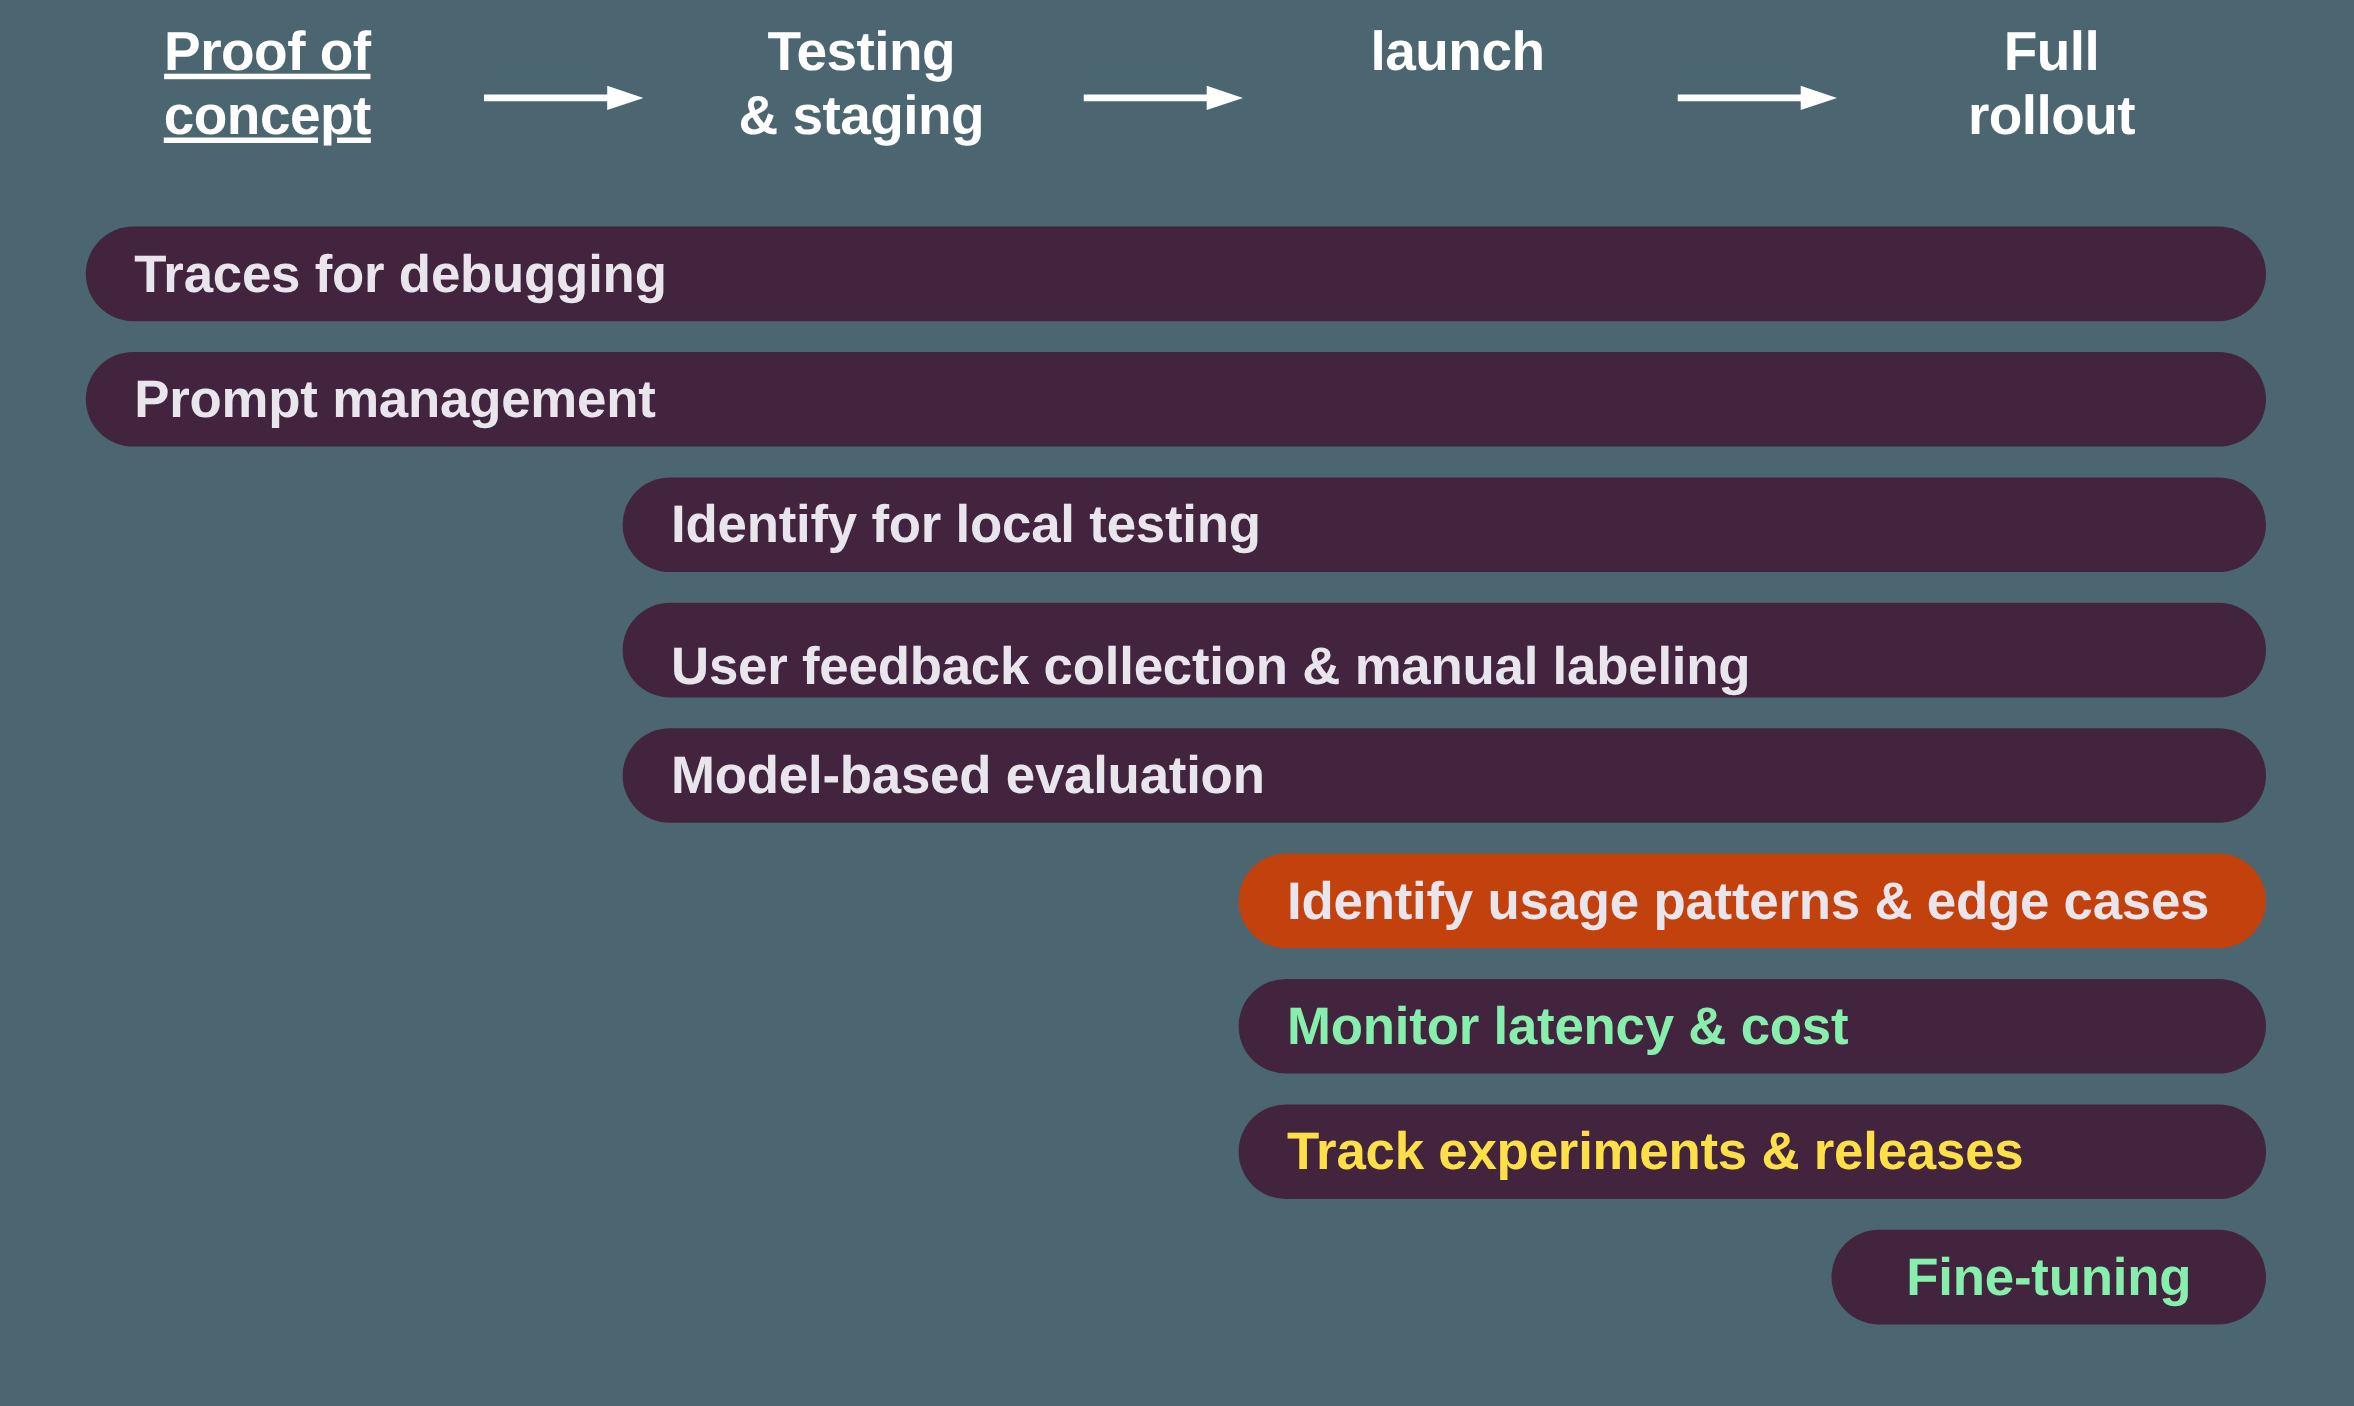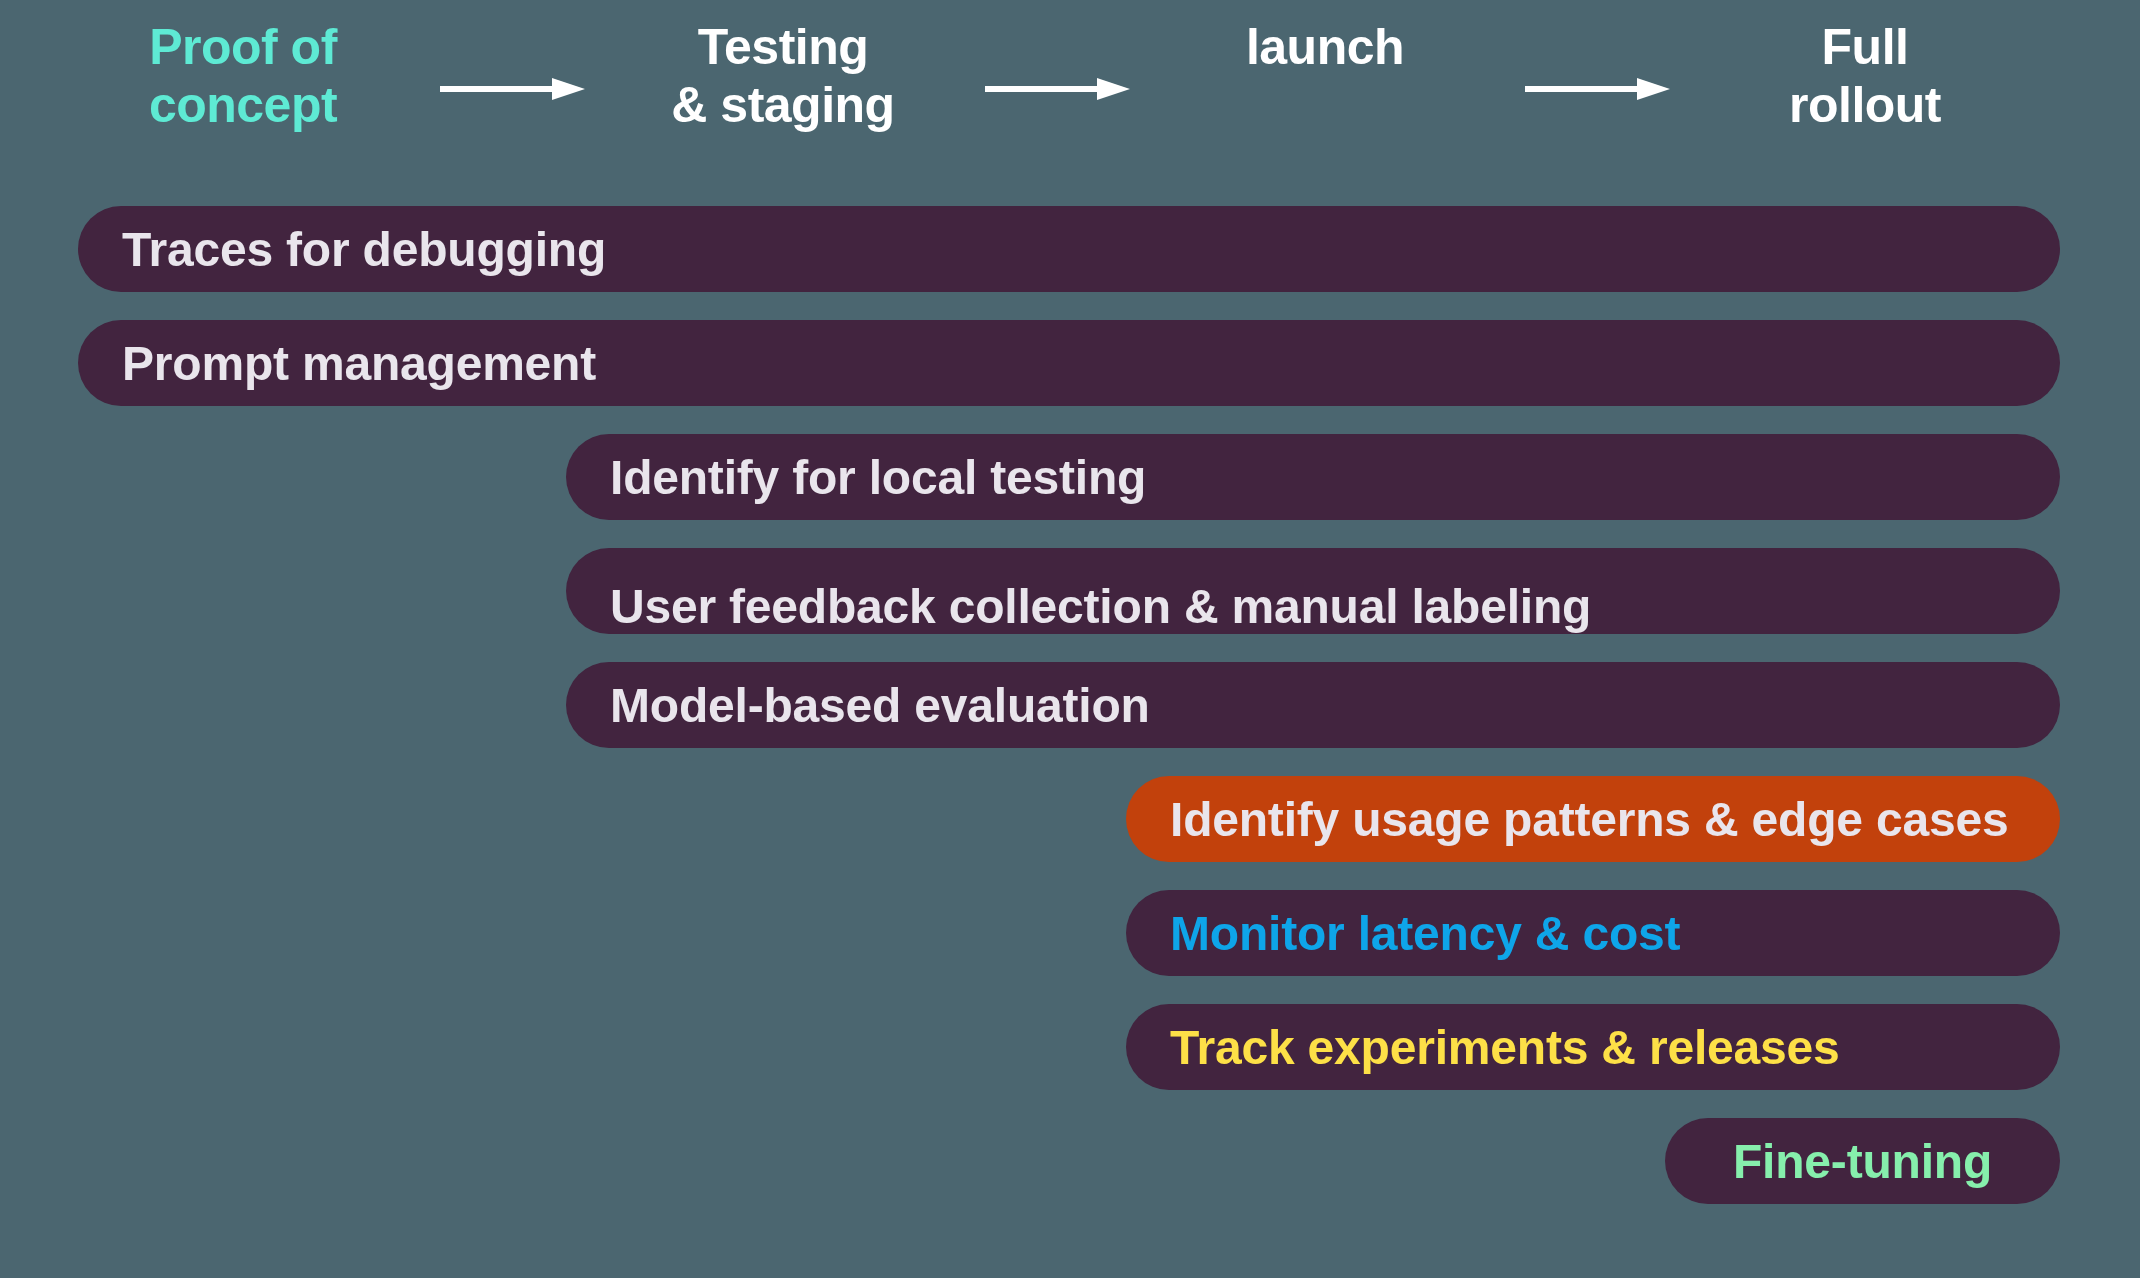--- a/index.html
+++ b/index.html
@@ -75,21 +75,21 @@
     white-space: nowrap;
   }
 </style>
 </head>
 <body style="background: rgb(75, 102, 112);">
 
 <div id="stage">
 
   <div class="timeline">
 
-    <div class="phase phase-0" style="color: #5eead4;">
+    <div class="phase phase-0" style="color: #ffffff; text-decoration: underline;">
       <div>Proof of</div>
       <div>concept</div>
     </div>
 
     <div class="arrow arrow-0">
       <svg viewBox="0 0 145 22" xmlns="http://www.w3.org/2000/svg">
         <path d="M0 8 H112 V0 L145 11 L112 22 V14 H0 Z" fill="#ffffff"></path>
       </svg>
     </div>
 
@@ -133,21 +133,21 @@
   <div class="pill" style="left: 566px; top: 548px; width: 1494px; background: rgb(66, 36, 63); align-items: flex-end;">
     <span class="pill-label" style="color: rgb(233, 229, 236);">User feedback collection &amp; manual labeling</span>
   </div>
   <div class="pill" style="left: 566px; top: 662px; width: 1494px; background: rgb(66, 36, 63);">
     <span class="pill-label" style="color: rgb(233, 229, 236);">Model-based evaluation</span>
   </div>
   <div class="pill" style="left: 1126px; top: 776px; width: 934px; background: #c2410c;">
     <span class="pill-label" style="color: rgb(233, 229, 236);">Identify usage patterns &amp; edge cases</span>
   </div>
   <div class="pill" style="left: 1126px; top: 890px; width: 934px; background: rgb(66, 36, 63);">
-    <span class="pill-label" style="color: #0ea5e9;">Monitor latency &amp; cost</span>
+    <span class="pill-label" style="color: #86efac;">Monitor latency &amp; cost</span>
   </div>
   <div class="pill" style="left: 1126px; top: 1004px; width: 934px; background: rgb(66, 36, 63);">
     <span class="pill-label" style="color: #fde047;">Track experiments &amp; releases</span>
   </div>
   <div class="pill center" style="left: 1665px; top: 1118px; width: 395px; background: rgb(66, 36, 63);">
     <span class="pill-label" style="color: #86efac;">Fine-tuning</span>
   </div>
 
 </div>
 

